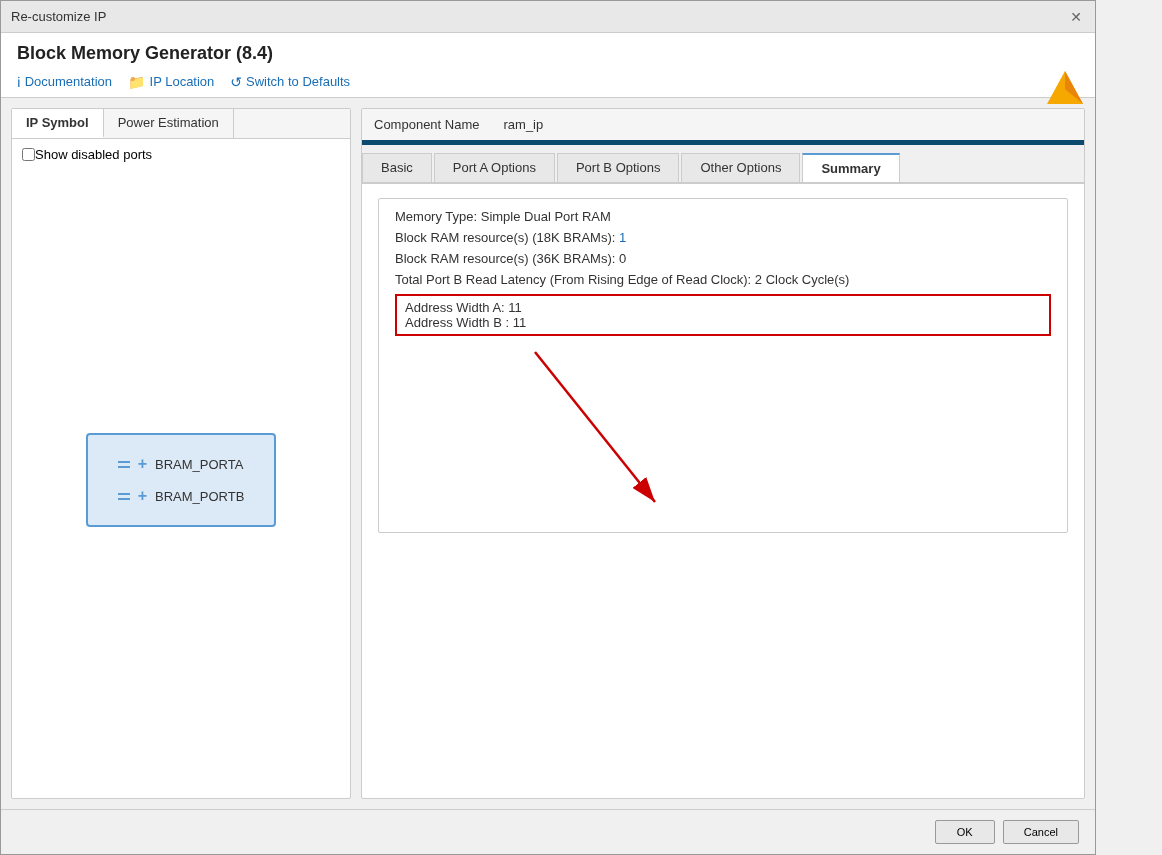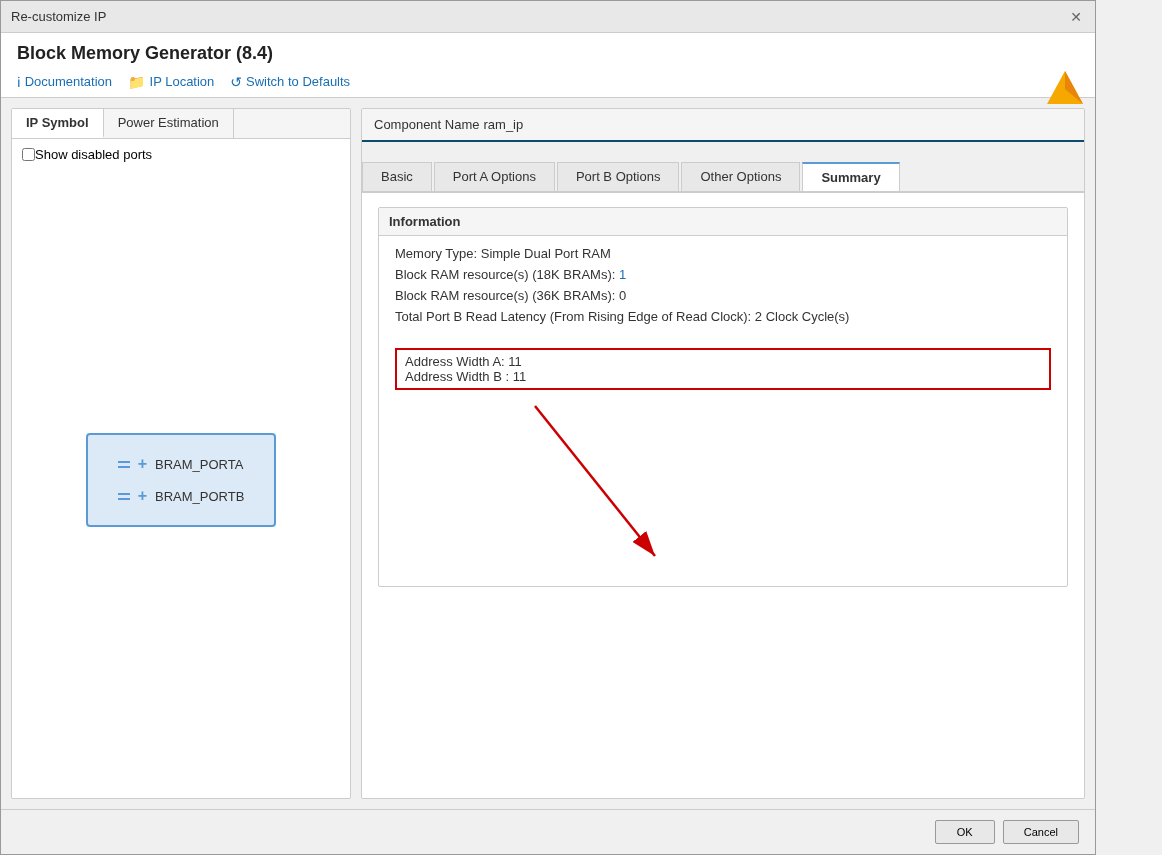--- a/index.html
+++ b/index.html
@@ -160,22 +160,22 @@
       background: #fff;
       border: 1px solid #ccc;
       display: flex;
       flex-direction: column;
       border-radius: 2px;
     }
     .component-name-row {
       display: flex;
       align-items: center;
       padding: 8px 12px;
-      border-bottom: 2px solid #0c4a6e;
-      gap: 4px;
+      border-bottom: 5px solid #0c4a6e;
+      gap: 24px;
       background: #f5f5f5;
     }
     .component-name-label {
       font-size: 13px;
       color: #333;
     }
     .component-name-value {
       font-size: 13px;
       color: #333;
       font-weight: normal;
@@ -187,21 +187,21 @@
     }
     .tab {
       padding: 6px 18px;
       cursor: pointer;
       font-size: 13px;
       color: #333;
       border: 1px solid #ccc;
       border-bottom: none;
       background: #e8e8e8;
       margin-right: 2px;
-      margin-top: 20px;
+      margin-top: 8px;
     }
     .tab.active {
       background: #fff;
       font-weight: bold;
       border-top: 2px solid #5b9bd5;
     }
     .tab-content {
       flex: 1;
       padding: 14px 16px;
       overflow-y: auto;
@@ -334,30 +334,29 @@
       </div>
       <div class="tabs-bar">
         <div class="tab">Basic</div>
         <div class="tab">Port A Options</div>
         <div class="tab">Port B Options</div>
         <div class="tab">Other Options</div>
         <div class="tab active">Summary</div>
       </div>
       <div class="tab-content">
         <div class="info-section">
-          <div class="info-header">Information</div>
           <div class="info-body">
             <div class="info-line">Memory Type: Simple Dual Port RAM</div>
             <div class="info-line">
               <span>Block RAM resource(s) (18K BRAMs): </span><span class="highlight">1</span>
             </div>
             <div class="info-line">Block RAM resource(s) (36K BRAMs): 0</div>
             <div class="info-line">Total Port B Read Latency (From Rising Edge of Read Clock): 2 Clock Cycle(s)</div>
 
-            <div style="display:inline-flex; flex-direction:column; border: 2px solid #cc0000; padding: 4px 8px; margin-top: 18px;">
+            <div style="display:inline-flex; flex-direction:column; border: 2px solid #cc0000; padding: 4px 8px; margin-top: 1px;">
               <div class="info-line">Address Width A: 11</div>
               <div class="info-line">Address Width B : 11</div>
             </div>
 
             <div style="position:relative; height:180px;">
               <svg width="300" height="180" style="position:absolute; left:60px; top:0;">
                 <defs>
                   <marker id="arrowhead" markerWidth="10" markerHeight="7" refX="10" refY="3.5" orient="auto">
                     <polygon points="0 0, 10 3.5, 0 7" fill="#cc0000"></polygon>
                   </marker>

